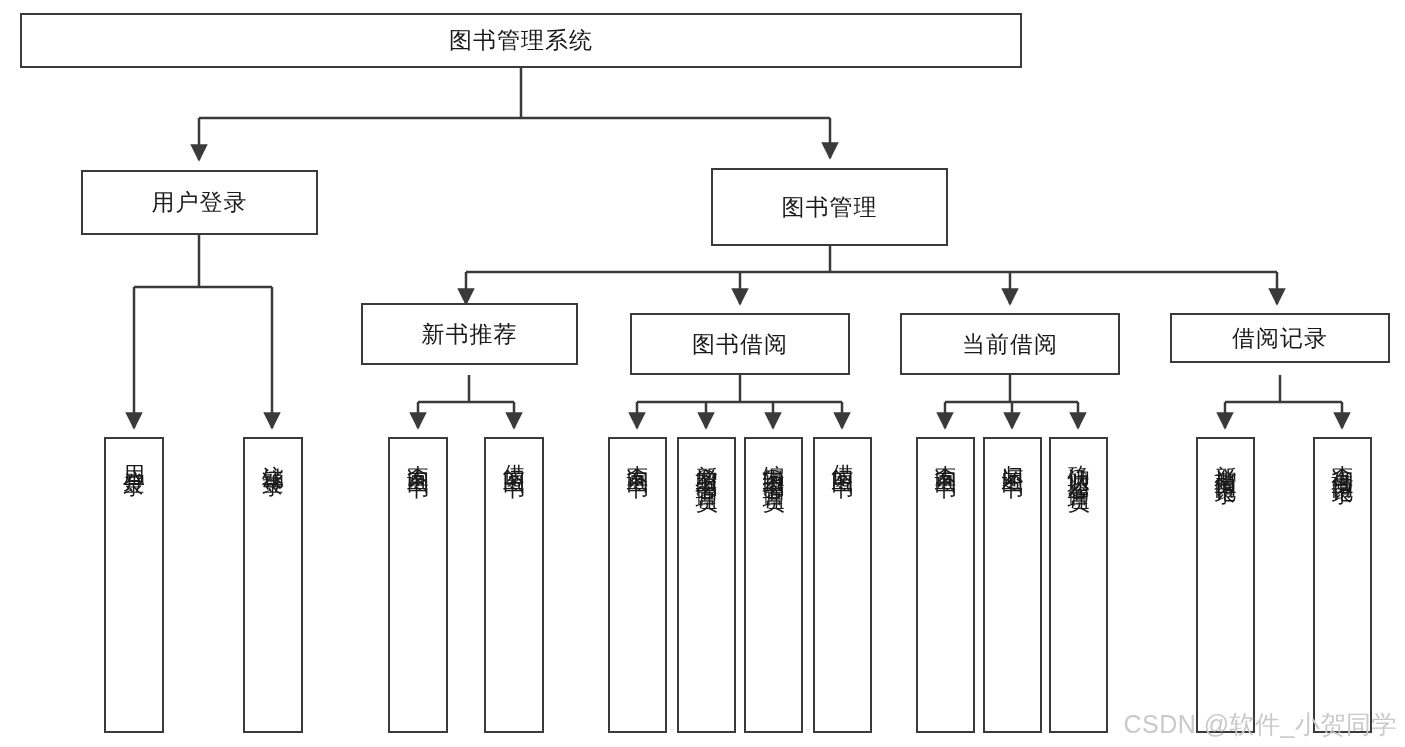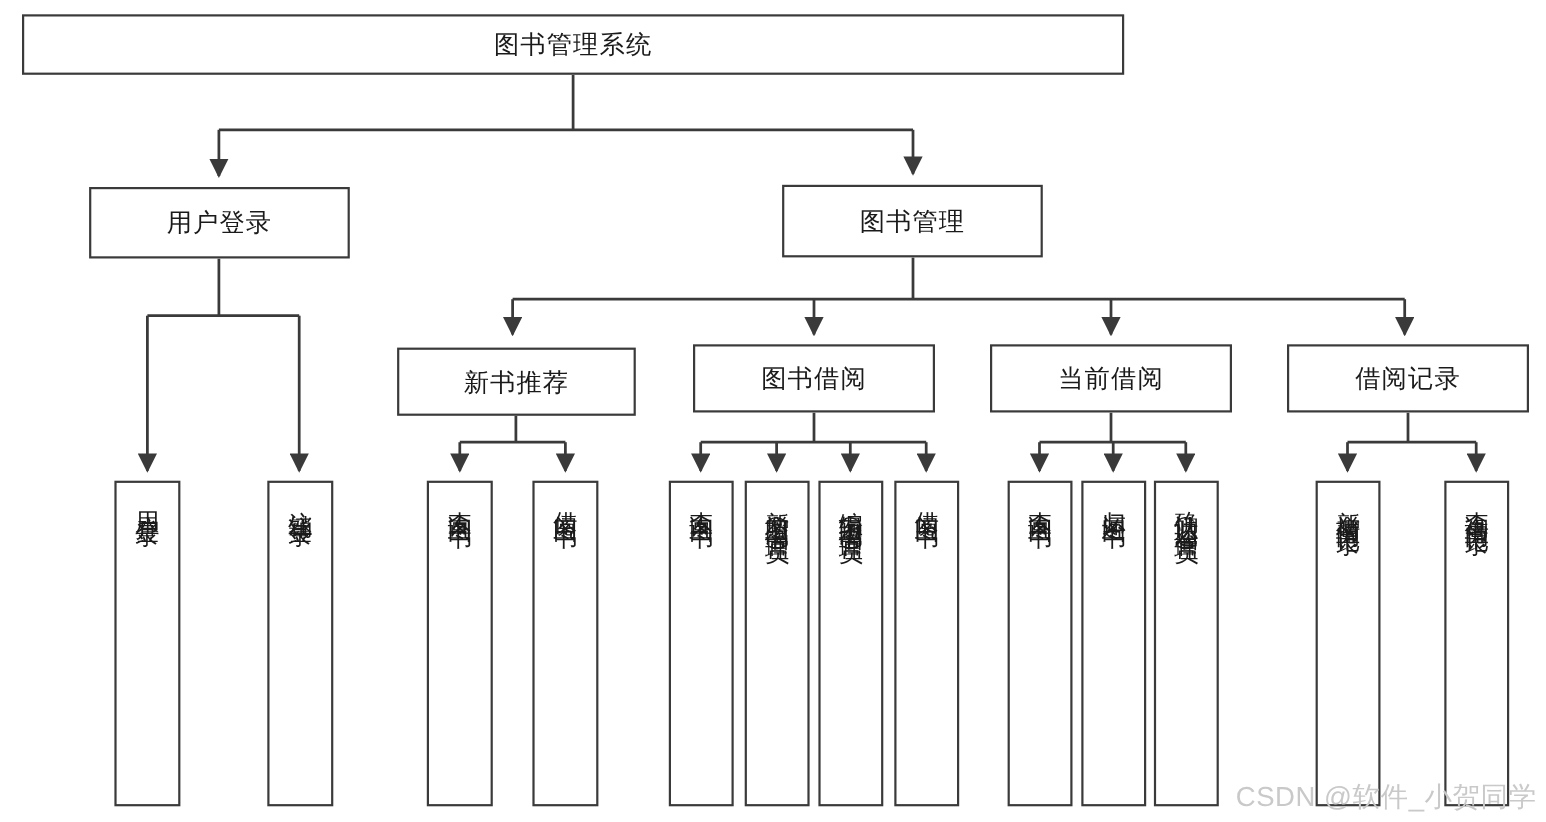--- a/index.html
+++ b/index.html
@@ -103,26 +103,26 @@
       <path d="M 1280 375 L 1280 402"></path>
       <path d="M 1225 402 L 1342 402"></path>
       <path d="M 1225 402 L 1225 428" marker-end="url(#arrow)"></path>
       <path d="M 1342 402 L 1342 428" marker-end="url(#arrow)"></path>
     </g>
   </svg>
 
   <div class="node h" style="left:20px;top:13px;width:1002px;height:55px;">图书管理系统</div>
 
   <div class="node h" style="left:81px;top:170px;width:237px;height:65px;">用户登录</div>
-  <div class="node h" style="left:711px;top:168px;width:237px;height:66px;">图书管理</div>
+  <div class="node h" style="left:711px;top:168px;width:237px;height:78px;">图书管理</div>
 
-  <div class="node h" style="left:361px;top:316px;width:217px;height:62px;">新书推荐</div>
+  <div class="node h" style="left:361px;top:303px;width:217px;height:62px;">新书推荐</div>
   <div class="node h" style="left:630px;top:313px;width:220px;height:62px;font-family:Liberation Mono, monospace;">图书借阅</div>
   <div class="node h" style="left:900px;top:313px;width:220px;height:62px;">当前借阅</div>
-  <div class="node h" style="left:1170px;top:313px;width:220px;height:62px;">借阅记录</div>
+  <div class="node h" style="left:1170px;top:313px;width:220px;height:50px;">借阅记录</div>
 
   <div class="node v" style="left:104px;top:437px;width:60px;height:296px;">
     <span class="vtext">用户登录</span>
   </div>
   <div class="node v" style="left:243px;top:437px;width:60px;height:296px;">
     <span class="vtext">注销登录</span>
   </div>
 
   <div class="node v" style="left:388px;top:437px;width:60px;height:296px;">
     <span class="vtext">查询图书</span>

